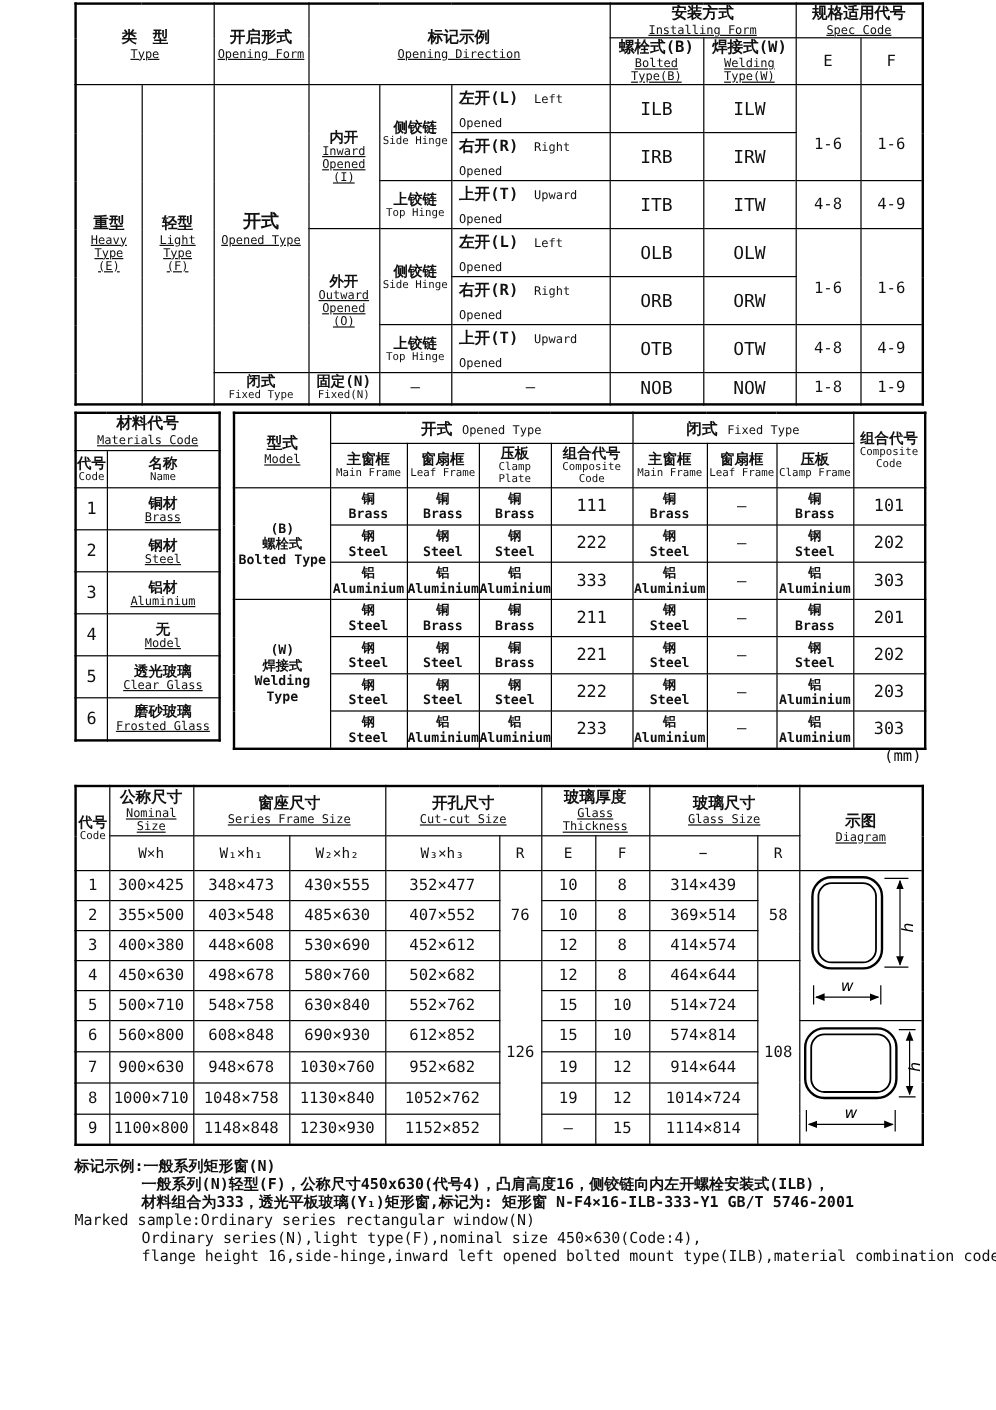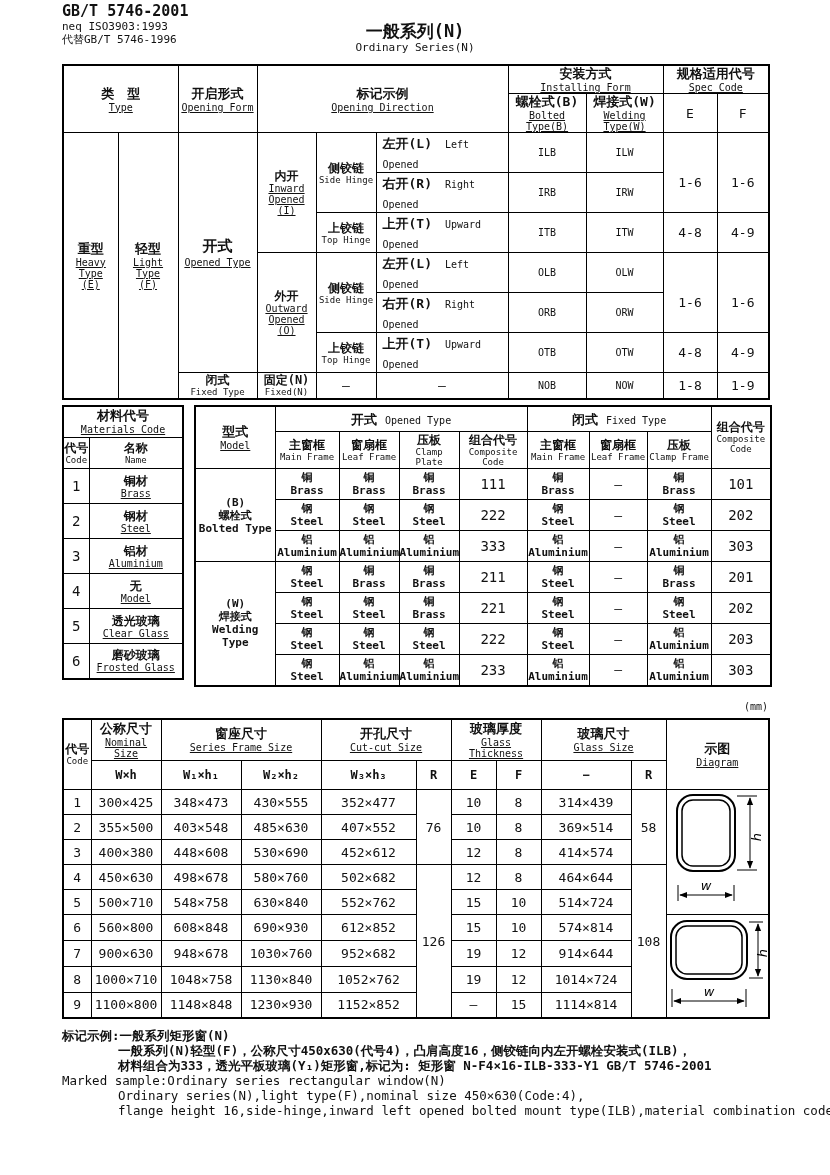--- a/index.html
+++ b/index.html
@@ -29,74 +29,63 @@
   .ens{display:block;font-size:9px;line-height:10px;}
   .cnbig{display:block;font-size:15px;font-weight:bold;line-height:18px;margin-bottom:2px;}
   .cni{font-size:13px;font-weight:bold;}
   .eni{font-size:10px;margin-left:8px;}
   .pre{white-space:pre-line;}
 
   
   .t1{width:706px;margin-top:2px;}
   .t1 tr{height:26px;}
   .t1 tr.hr{height:28px;}
-  .code{font-size:10px;}
+  .code{font-size:15px;}
   .spec{font-size:13px;}
   .vb{vertical-align:bottom;padding-bottom:22px;}
   .dash{font-size:13px;}
   .dir{text-align:left;padding-left:6px;}
   .dir .eni{margin-left:13px;}
 
   
   .t2wrap{display:flex;gap:10px;margin-top:5px;align-items:flex-start;}
   .t2l{width:120px;}
   .t2l tr{height:35px;}
   .t2l tr.h1{height:32px;}
   .t2l tr.h2{height:31px;}
   .t2r{width:576px;}
   .t2r tr{height:31px;}
   .t2r tr.h1{height:26px;}
   .t2r tr.h2{height:37px;}
   .mat{font-size:11px;font-weight:bold;line-height:13px;}
   .num{font-size:14px;}
-  .mm{text-align:right;font-size:10px;height:16px;line-height:10px;margin-top:15px;}
+  .mm{text-align:right;font-size:13px;height:28px;line-height:10px;margin-top:1px;}
 
   
   .t3{width:706px;}
   .t3 tr{height:25px;}
   .t3 tr.h1{height:42px;}
   .t3 tr.h2{height:29px;}
   .dim{font-size:13px;}
-  .sub{font-size:12px;font-weight:bold;}
+  .sub{font-size:12px;font-weight:normal;}
   .diagcell{vertical-align:middle;}
   svg text{font-family:"DejaVu Sans","Liberation Sans",sans-serif;font-size:13px;font-style:italic;}
 
   
   .notes{margin-top:9px;font-size:12.5px;line-height:15px;}
   .note{white-space:nowrap;font-weight:bold;font-size:12.5px;}
   .note.lat{font-weight:normal;}
   .ind{padding-left:56px;}
 </style>
 </head>
 <body>
 
 <div class="page">
 <div class="content">
 
-  <div class="stdrow">
-    <div class="stdblock">
-      <div class="std-main">GB/T 5746-2001</div>
-      <div class="std-sub">neq ISO3903:1993</div>
-      <div class="std-sub">代替GB/T 5746-1996</div>
-    </div>
-    <div class="series">
-      <div class="series-cn">一般系列(N)</div>
-      <div class="series-en">Ordinary Series(N)</div>
-    </div>
-  </div>
 
   <table class="t1">
     <colgroup>
           <col style="width:55px">
           <col style="width:60px">
           <col style="width:79px">
           <col style="width:59px">
           <col style="width:60px">
           <col style="width:132px">
           <col style="width:78px">

